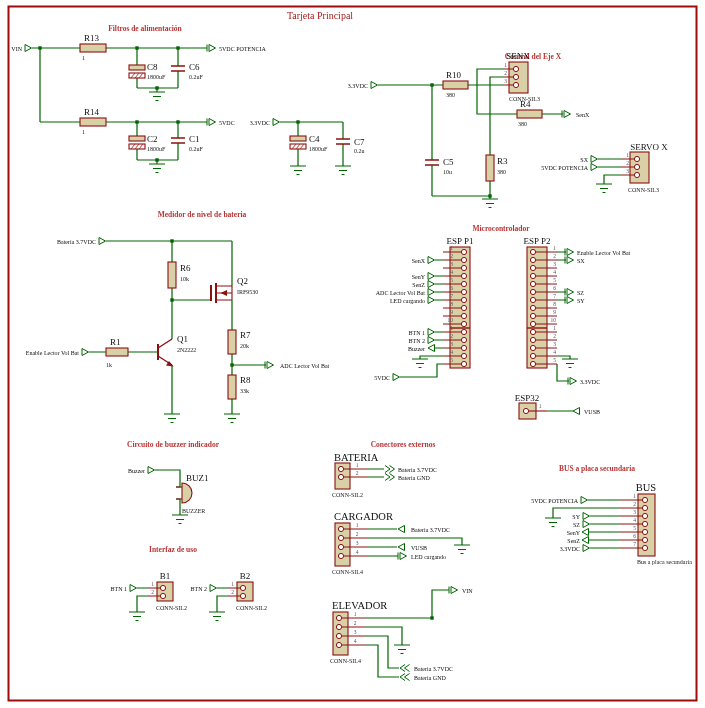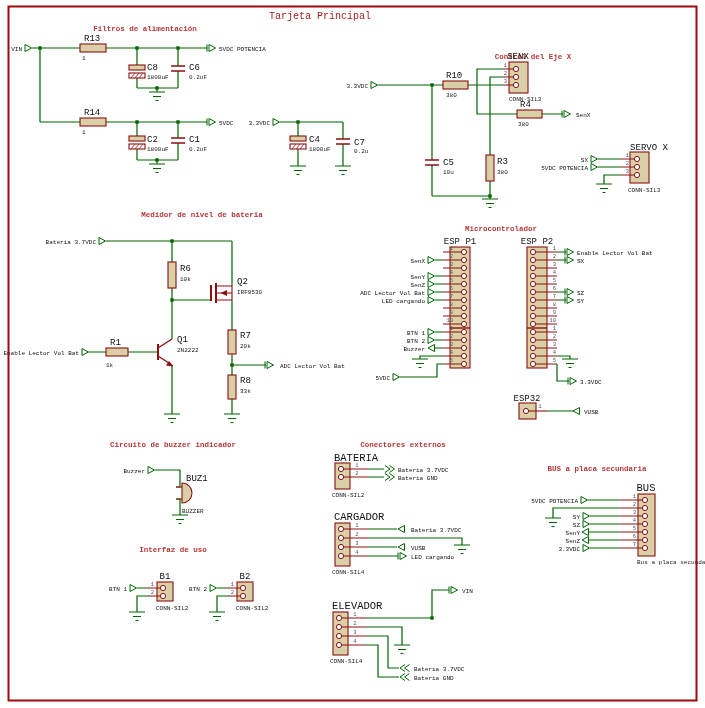--- a/index.html
+++ b/index.html
@@ -1,16 +1,16 @@
 <!DOCTYPE html>
 <html><head>
 <meta charset="utf-8">
 <style>
   html,body{margin:0;padding:0;background:#fff;}
-  .stage{width:700px;height:708px;position:relative;background:#fff;font-family:Liberation Mono, monospace;}
+  .stage{width:700px;height:708px;position:relative;background:#fff;font-family:Liberation Serif, serif;}
   svg{display:block;}
   .w{stroke:#006400;stroke-width:1.2;fill:none;}
   .ps{stroke:#8b1010;stroke-width:1.1;fill:none;}
   .ml{stroke:#8b1010;stroke-width:1.4;fill:none;}
   .ml2{stroke:#8b1010;stroke-width:2;fill:none;}
   .cf{fill:#d9d0a8;stroke:#8b1010;stroke-width:1.1;}
   .pc{fill:#fff;stroke:#8b1010;stroke-width:1;}
   .mfill{fill:#8b1010;stroke:none;}
   .tmain{font-size:10px;fill:#a51d1d;}
   .tsec{font-size:7.5px;font-weight:bold;fill:#b73535;}

